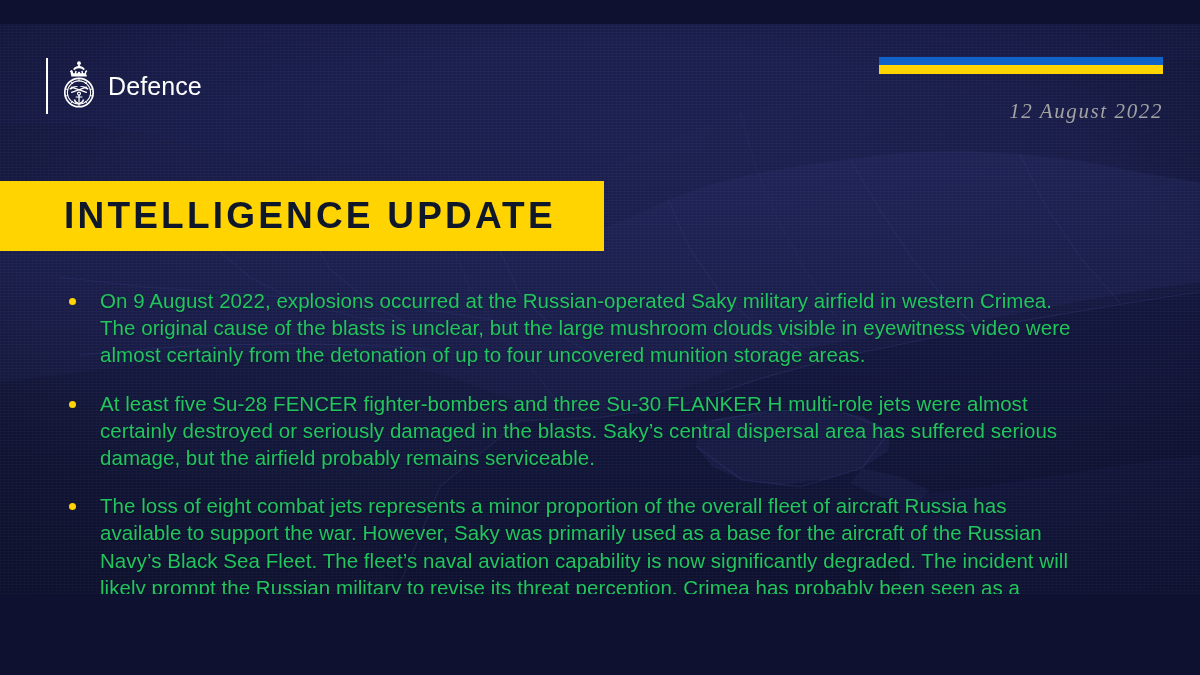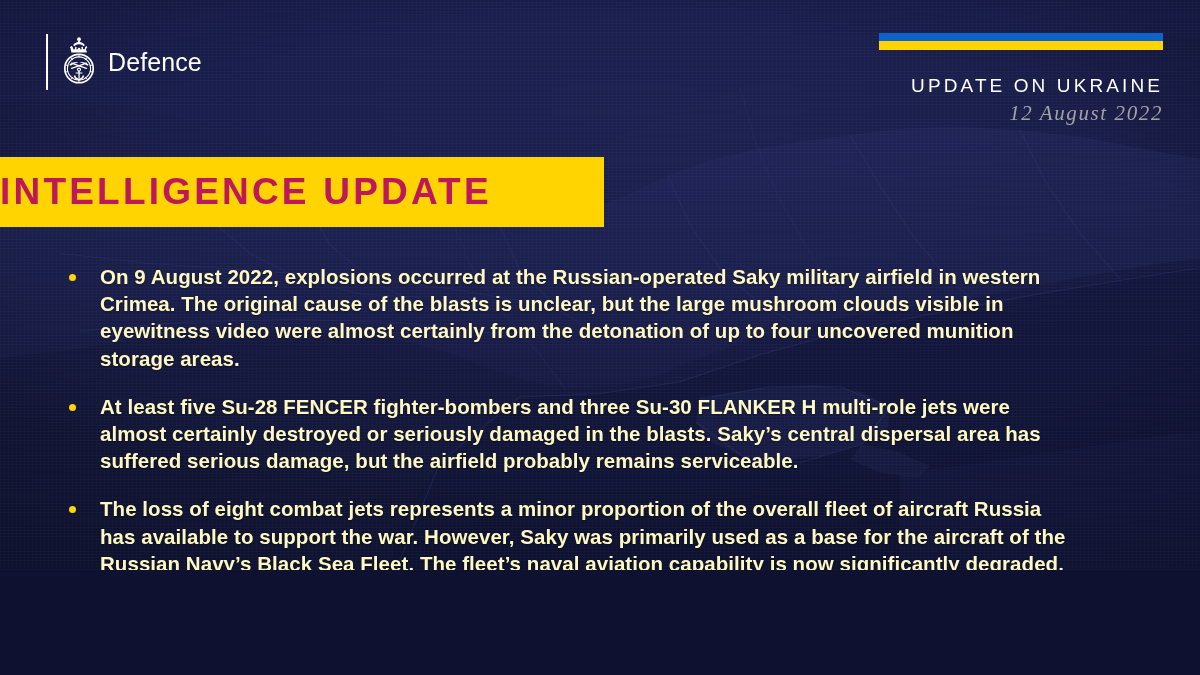--- a/index.html
+++ b/index.html
@@ -8,20 +8,21 @@
     padding: 0;
     background: #0e1130;
   }
   #poster {
     position: relative;
     width: 1200px;
     height: 570px;
     overflow: hidden;
     background: #171b47;
     font-family: "Liberation Sans", sans-serif;
+    margin-top: 24px;
     -webkit-font-smoothing: antialiased;
   }
 
   
   .bg-layer {
     position: absolute;
     inset: 0;
     width: 100%;
     height: 100%;
     pointer-events: none;
@@ -109,24 +110,25 @@
     position: absolute;
     left: 0;
     top: 157px;
     width: 604px;
     height: 70px;
     background: #ffd400;
     display: flex;
     align-items: center;
   }
   .banner-text {
-    color: #be185d;
+    color: #0f172a;
     font-size: 37px;
     font-weight: 700;
     letter-spacing: 3.2px;
+    padding-left: 64px;
     white-space: nowrap;
   }
 
   
   .bullets {
     position: absolute;
     left: 62px;
     top: 263px;
     width: 1010px;
   }
@@ -139,24 +141,24 @@
   .bullet-dot {
     position: absolute;
     left: 7px;
     top: 11px;
     width: 7px;
     height: 7px;
     border-radius: 50%;
     background: #ffd400;
   }
   .bullet-text {
-    color: #fef9c3;
+    color: #22c55e;
     font-size: 20.5px;
     line-height: 27.2px;
-    font-weight: 700;
+    font-weight: 400;
     letter-spacing: .05px;
     text-shadow: 0 1px 2px rgba(0,0,0,.35);
   }
 </style>
 </head>
 <body>
 
 <div id="poster">
 
   <div class="bg-layer bg-base"></div>
@@ -265,21 +267,20 @@
     <div class="wordmark">
       <div>Defence</div>
     </div>
   </div>
 
   <div class="header-right">
     <div class="flag">
       <div class="flag-blue"></div>
       <div class="flag-yellow"></div>
     </div>
-    <div class="kicker">UPDATE ON UKRAINE</div>
     <div class="dateline">12 August 2022</div>
   </div>
 
   <div class="banner">
     <span class="banner-text">INTELLIGENCE UPDATE</span>
   </div>
 
   <div class="bullets">
 
     <div class="bullet">

